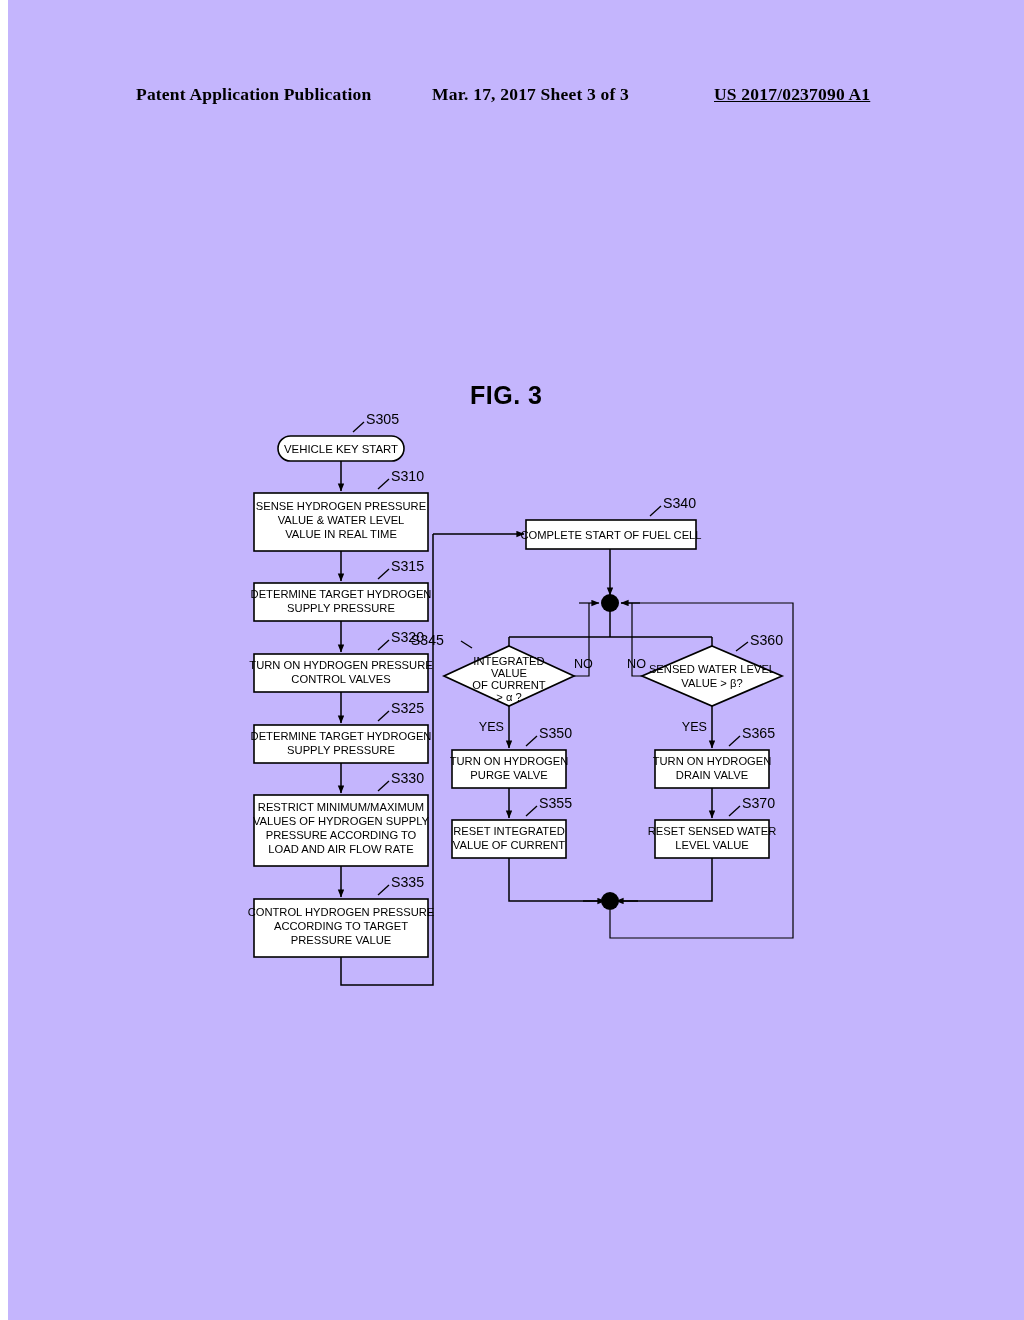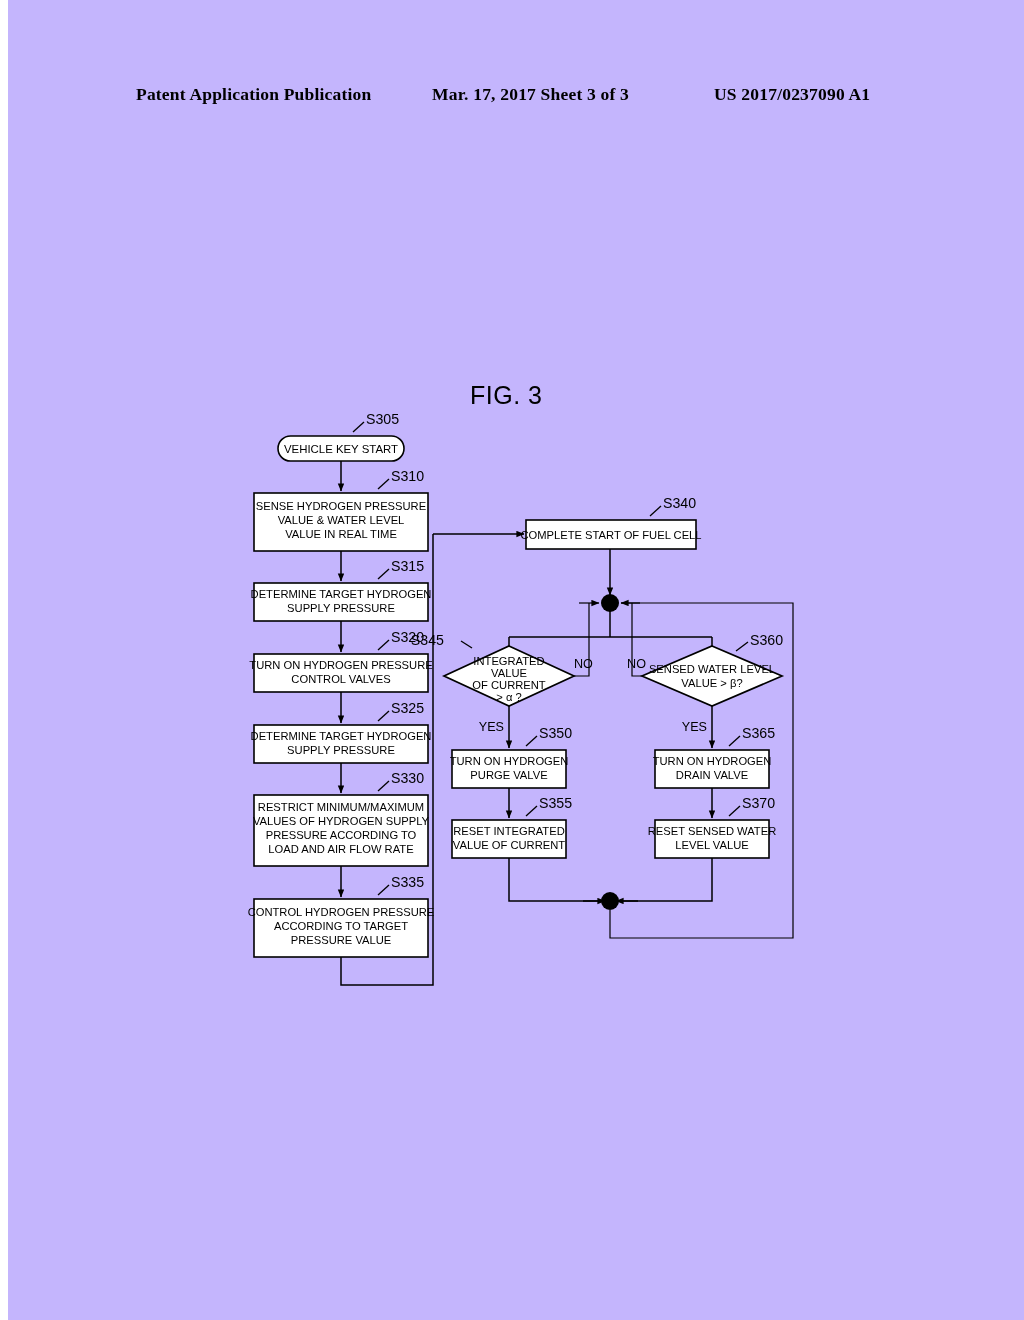--- a/index.html
+++ b/index.html
@@ -41,29 +41,31 @@
     position: absolute;
     left: 424px;
     top: 0;
     white-space: nowrap;
   }
   .hdr-right {
     position: absolute;
     left: 706px;
     top: 0;
     white-space: nowrap;
+    text-decoration: underline;
   }
   
   .fig-title {
     position: absolute;
     left: 462px;
     top: 381px;
     font-family: "Liberation Sans", sans-serif;
     font-size: 25px;
     letter-spacing: 0.5px;
+    font-weight: bold;
   }
   
   #flow {
     position: absolute;
     left: 0;
     top: 0;
     width: 1024px;
     height: 1320px;
   }
   .box-text, .term-text, .dia-text, .step-label, .branch-label {

